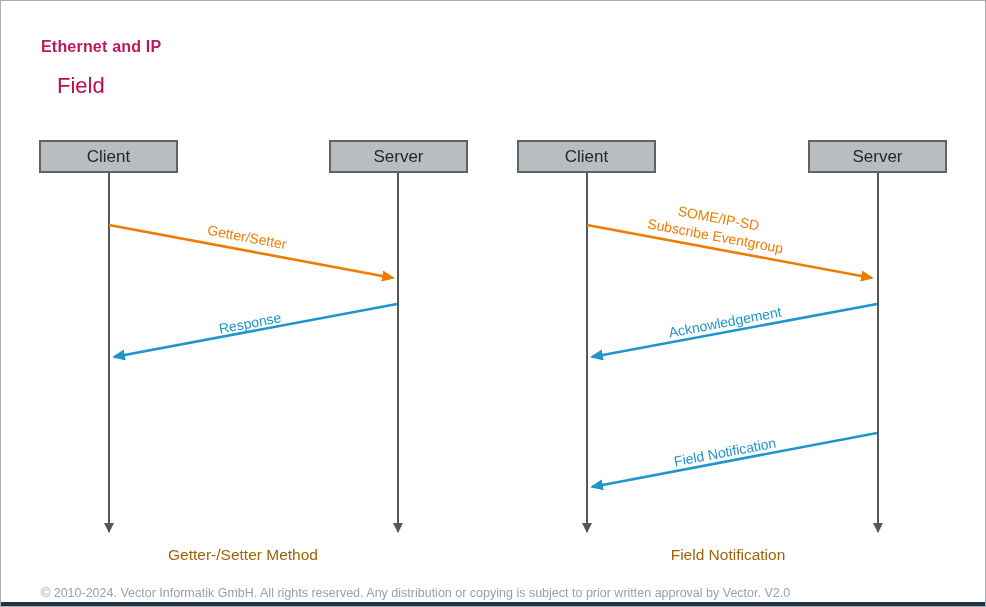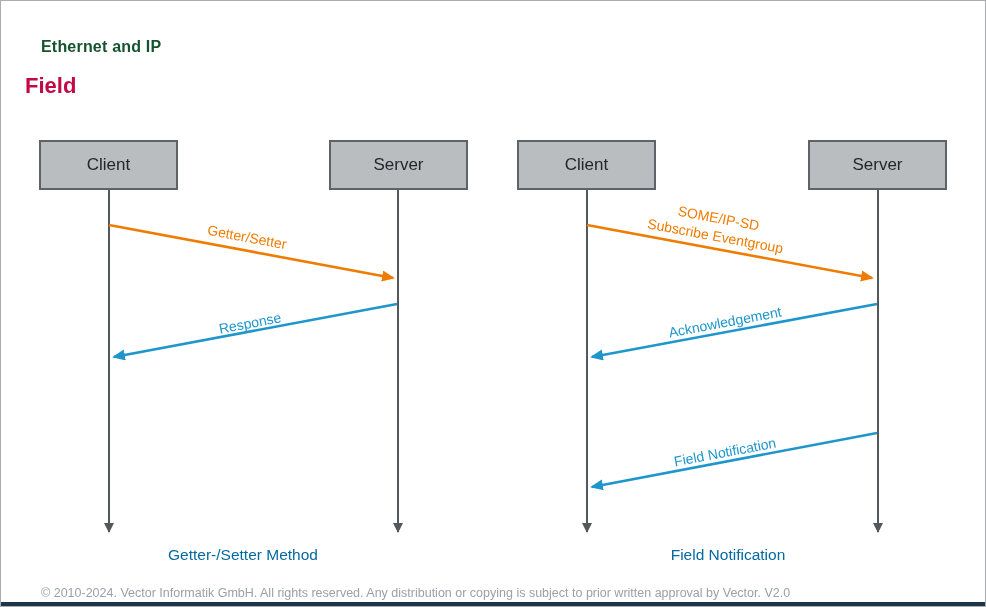--- a/index.html
+++ b/index.html
@@ -20,41 +20,41 @@
     left: 0; right: 0; bottom: 0;
     height: 4px;
     background: #1c374b;
   }
 
   .subtitle {
     position: absolute;
     left: 40px; top: 37px;
     font-size: 16px;
     font-weight: bold;
-    color: #14532d;
+    color: #be185d;
     letter-spacing: 0.2px;
   }
 
   .title {
     position: absolute;
-    left: 24px; top: 72px;
+    left: 56px; top: 72px;
     font-size: 22px;
-    font-weight: bold;
+    font-weight: normal;
     color: #c20a46;
   }
 
   .canvas {
     position: absolute;
     left: 0; top: 0;
   }
 
   .actor-box {
     position: absolute;
     width: 139px;
-    height: 50px;
+    height: 33px;
     box-sizing: border-box;
     background: #b9bdc0;
     border: 2px solid #5d6366;
     display: flex;
     align-items: center;
     justify-content: center;
     font-size: 17px;
     color: #23272a;
   }
   .box-client-left  { left: 38px;  top: 139px; }
@@ -76,21 +76,21 @@
   .lbl-response      { left: 249px; top: 322px; transform: translate(-50%,-50%) rotate(-10.6deg); }
   .lbl-subscribe     { left: 716px; top: 226px; transform: translate(-50%,-50%) rotate(10.5deg); }
   .lbl-ack           { left: 724px; top: 321px; transform: translate(-50%,-50%) rotate(-10.6deg); }
   .lbl-field-notif   { left: 724px; top: 451px; transform: translate(-50%,-50%) rotate(-10.6deg); }
 
   .caption {
     position: absolute;
     top: 545px;
     transform: translateX(-50%);
     font-size: 15.5px;
-    color: #0369a1;
+    color: #a16207;
     white-space: nowrap;
   }
   .caption-left  { left: 242px; }
   .caption-right { left: 727px; }
 
   .footer {
     position: absolute;
     left: 40px; top: 585px;
     font-size: 12.5px;
     color: #9aa1a8;

